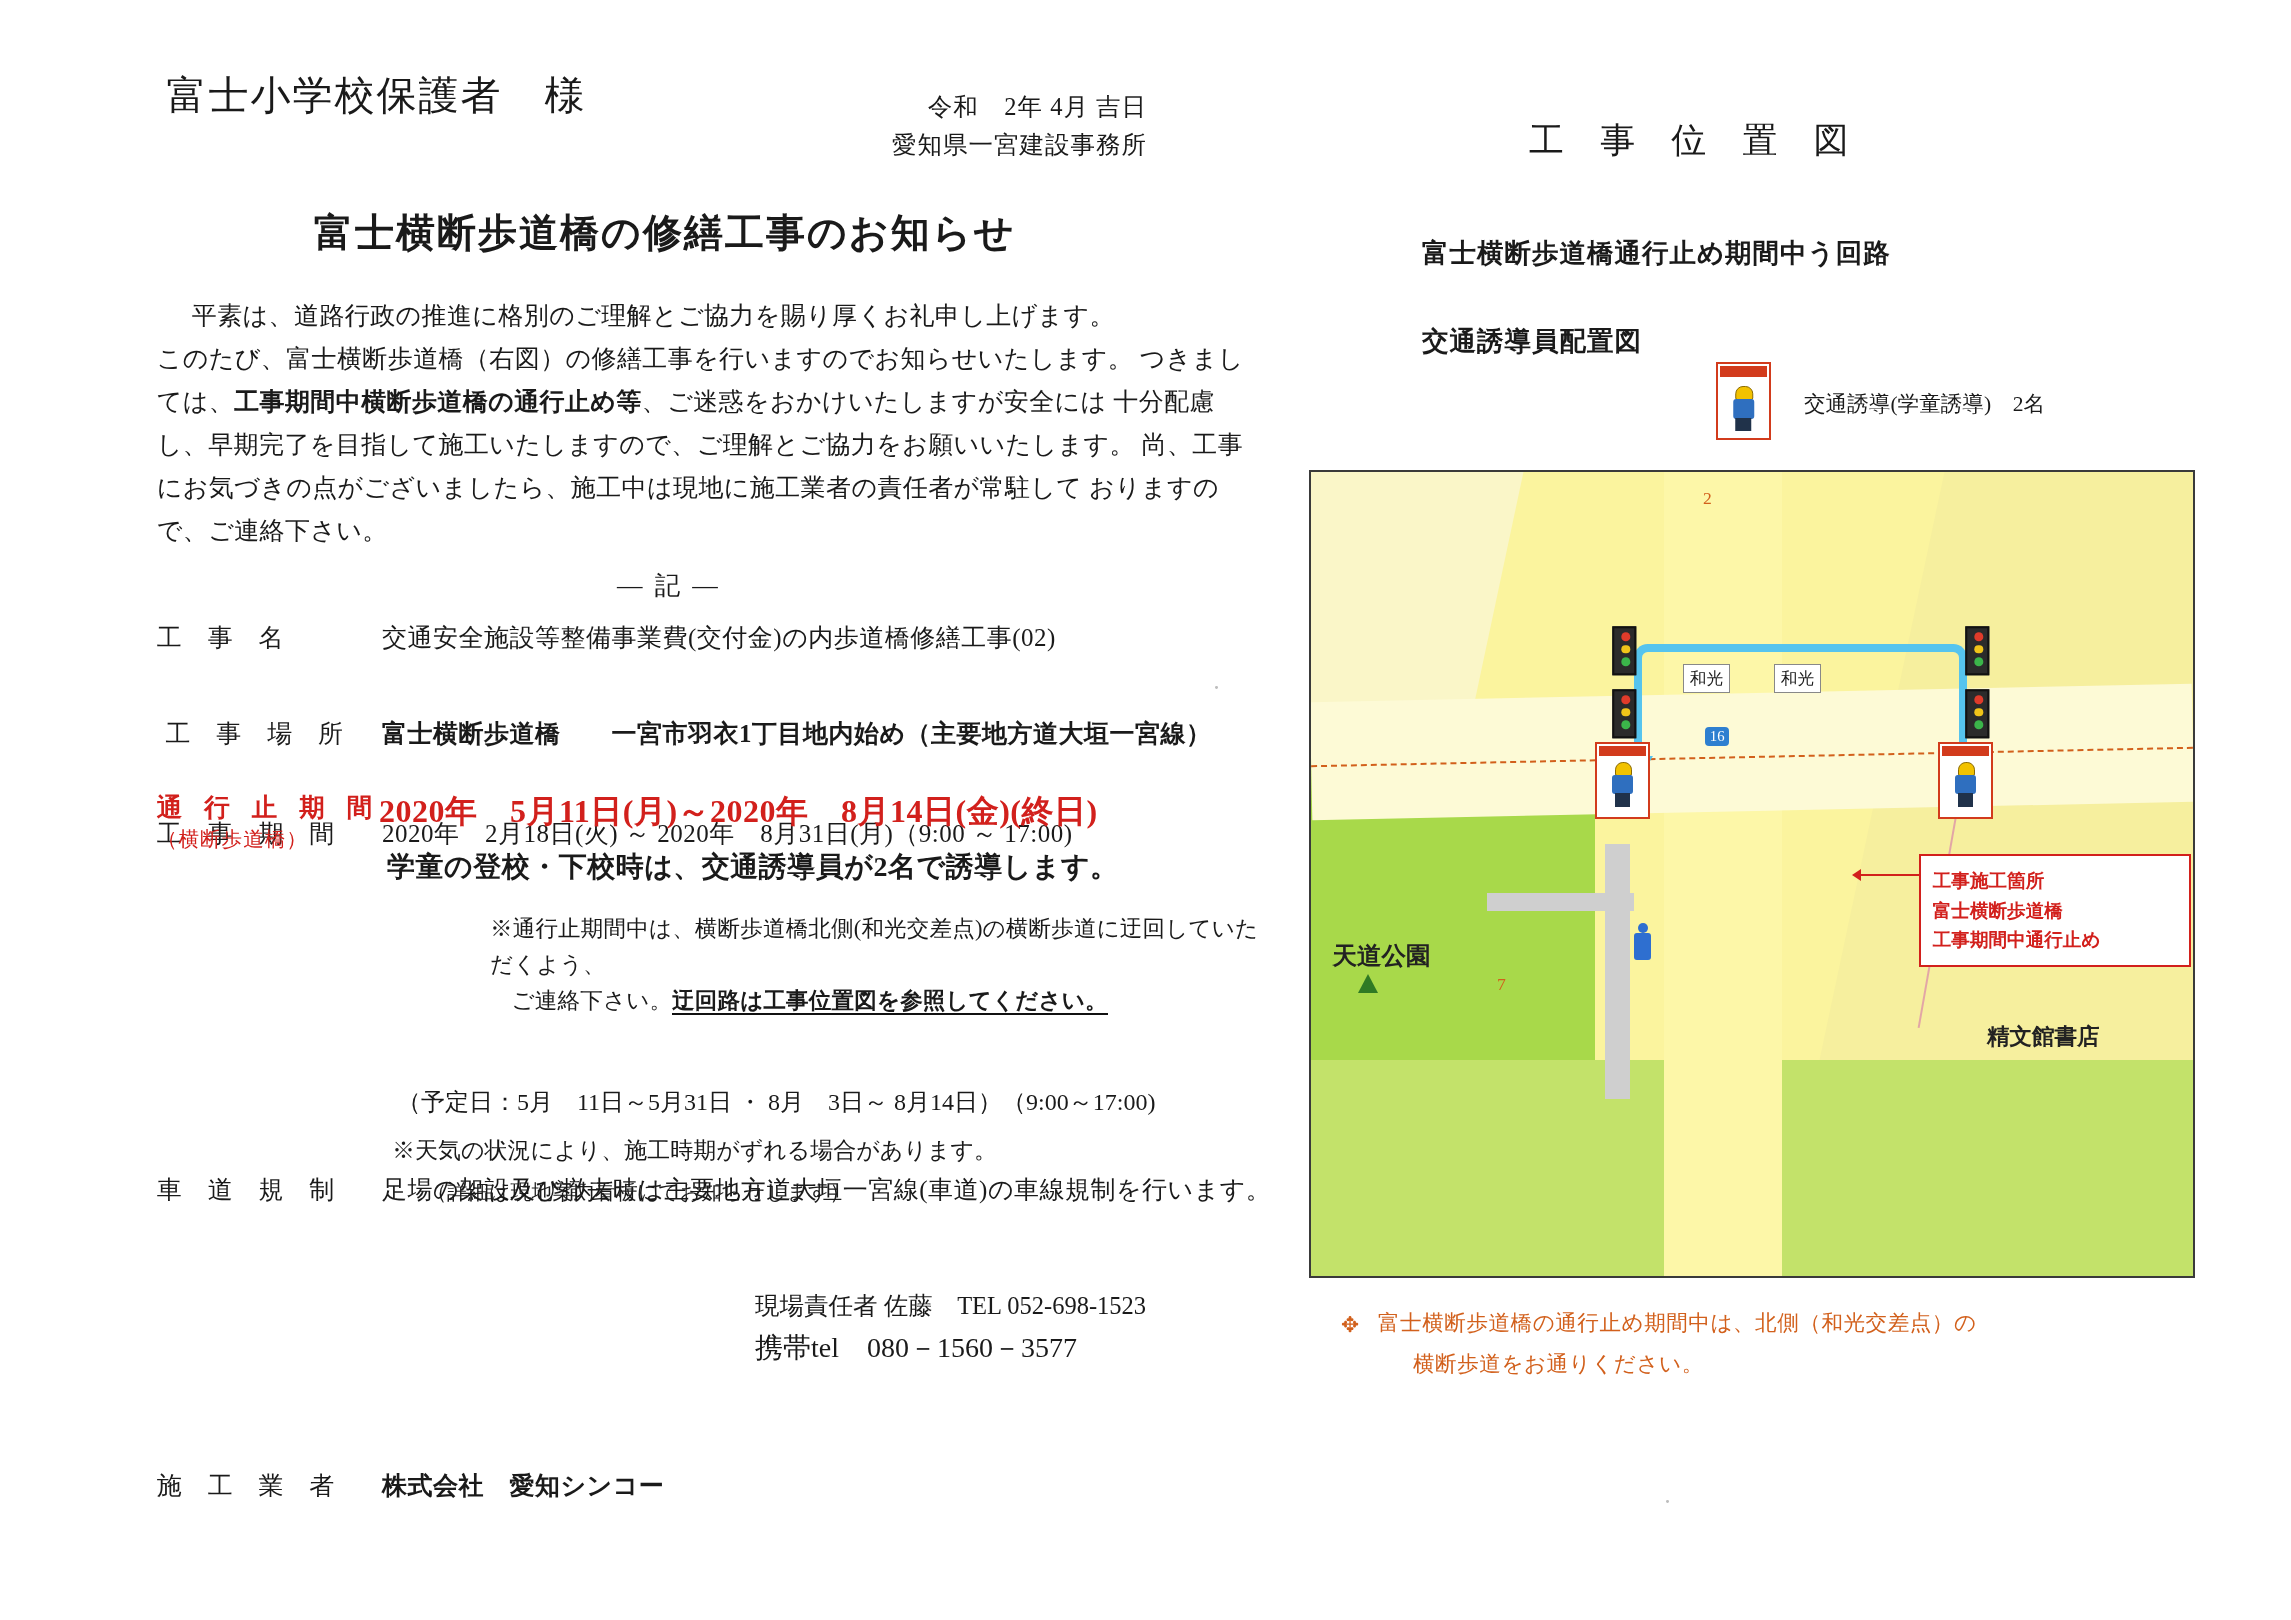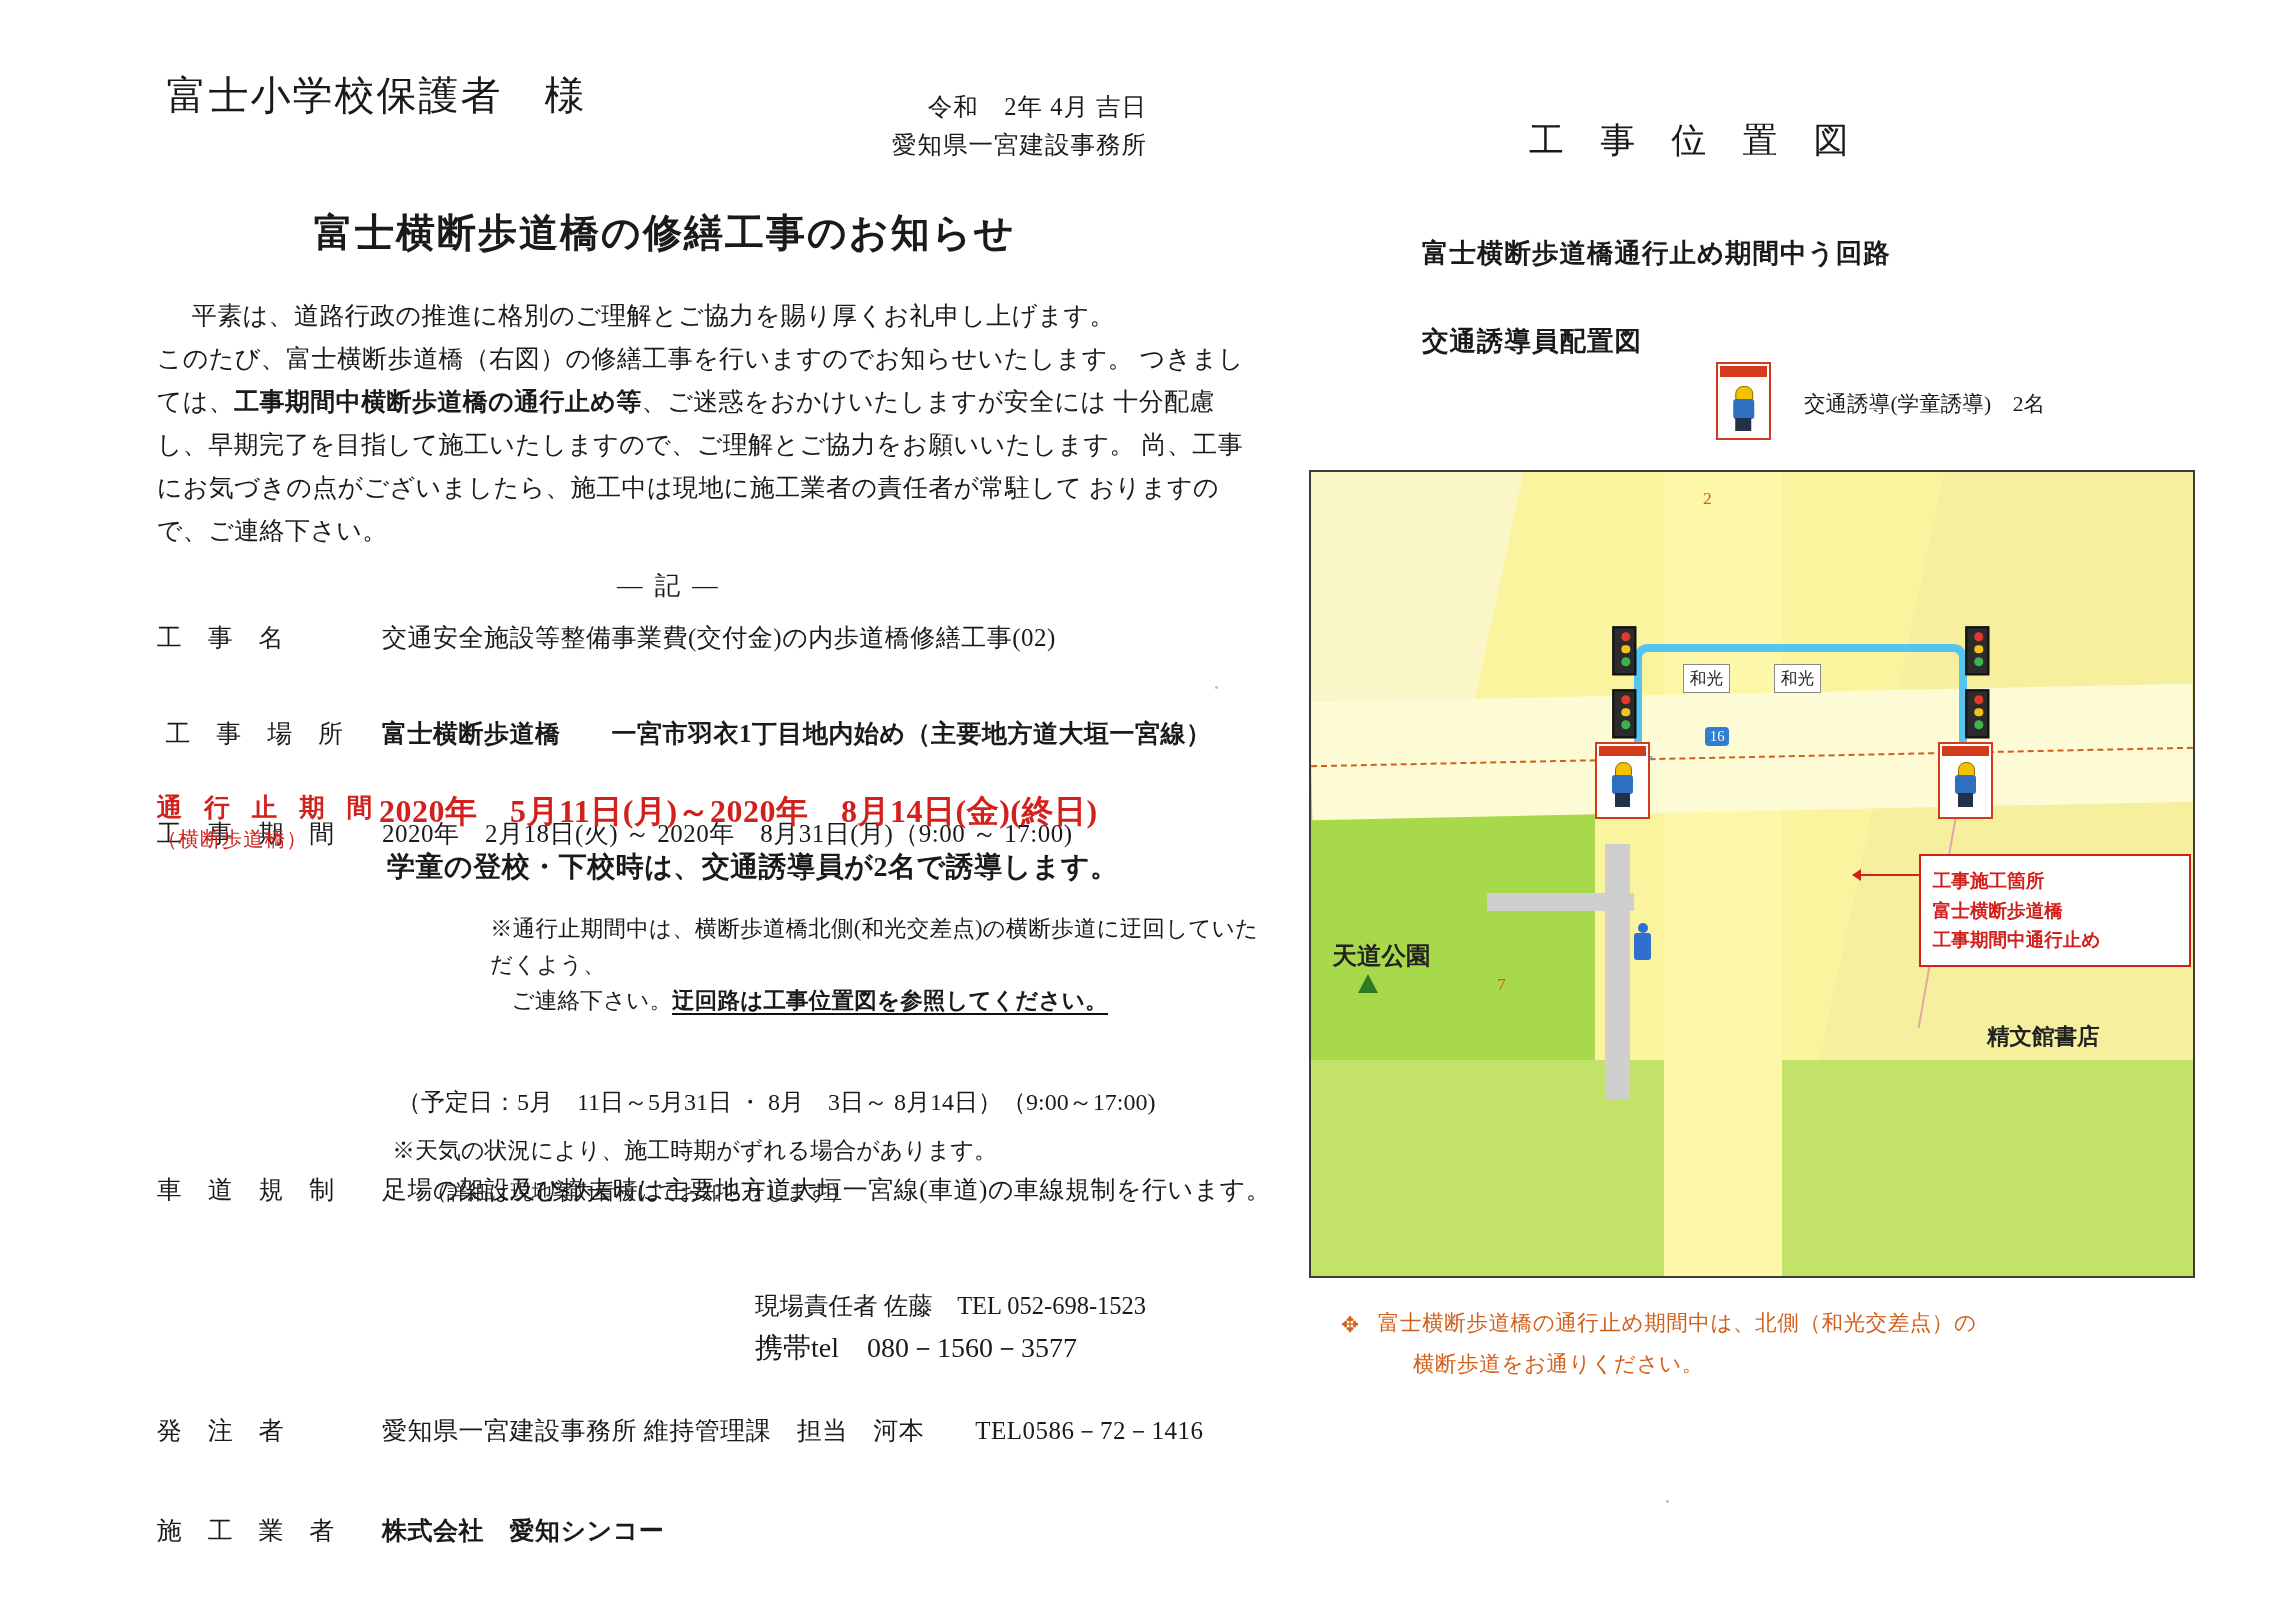--- a/index.html
+++ b/index.html
@@ -298,24 +298,20 @@
       </div>
 
       <div class="row row-lane">
         <span class="label">車 道 規 制</span>
         <span class="val">足場の架設及び撤去時は主要地方道大垣一宮線(車道)の車線規制を行います。</span>
       </div>
       <div class="lane-val2">（予定日：5月　11日～5月31日 ・ 8月　3日～ 8月14日）（9:00～17:00)</div>
       <div class="lane-val3">※天気の状況により、施工時期がずれる場合があります。</div>
       <div class="lane-val4">（詳細は現地案内看板にてお知らせします）</div>
 
-      <div class="row row-orderer">
-        <span class="label">発 注 者</span>
-        <span class="val">愛知県一宮建設事務所 維持管理課　担当　河本　　TEL0586－72－1416</span>
-      </div>
 
       <div class="row row-contractor">
         <span class="label">施 工 業 者</span>
         <span class="val bold">株式会社　愛知シンコー</span>
       </div>
       <div class="contractor-extra1">現場責任者 佐藤　TEL 052-698-1523</div>
       <div class="contractor-extra2">携帯tel　080－1560－3577</div>
 
     </div>
   </div>

